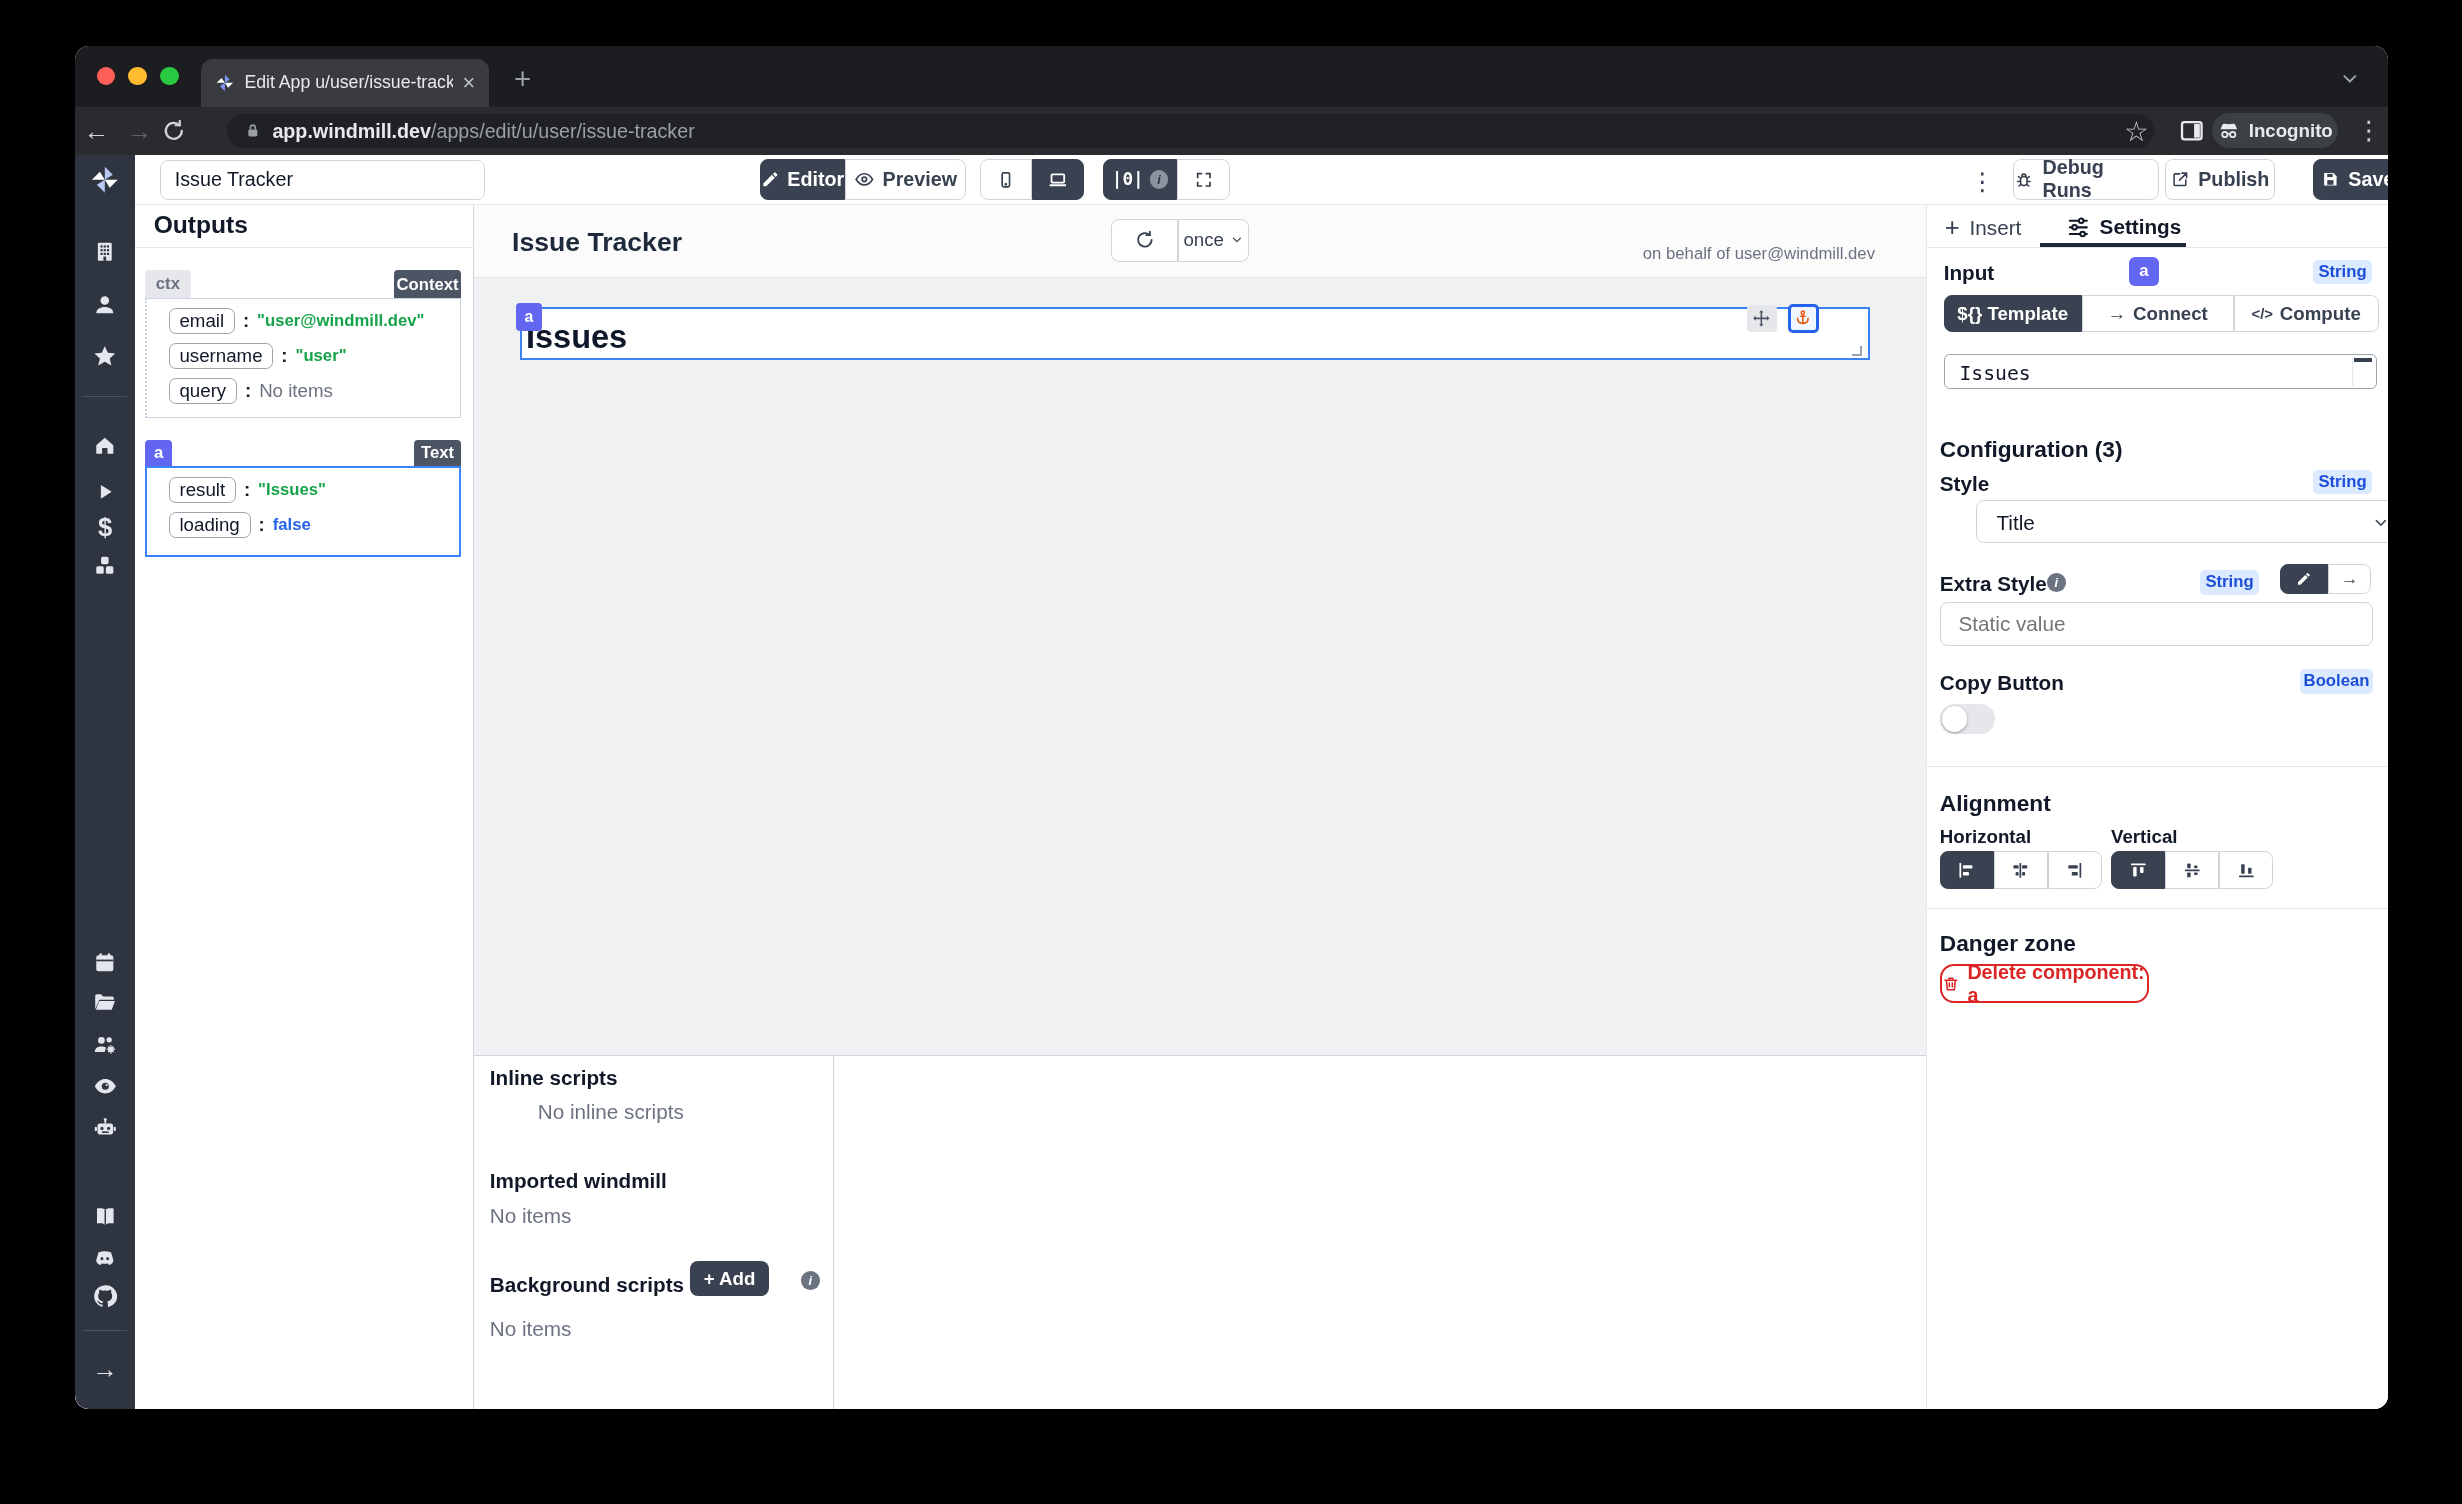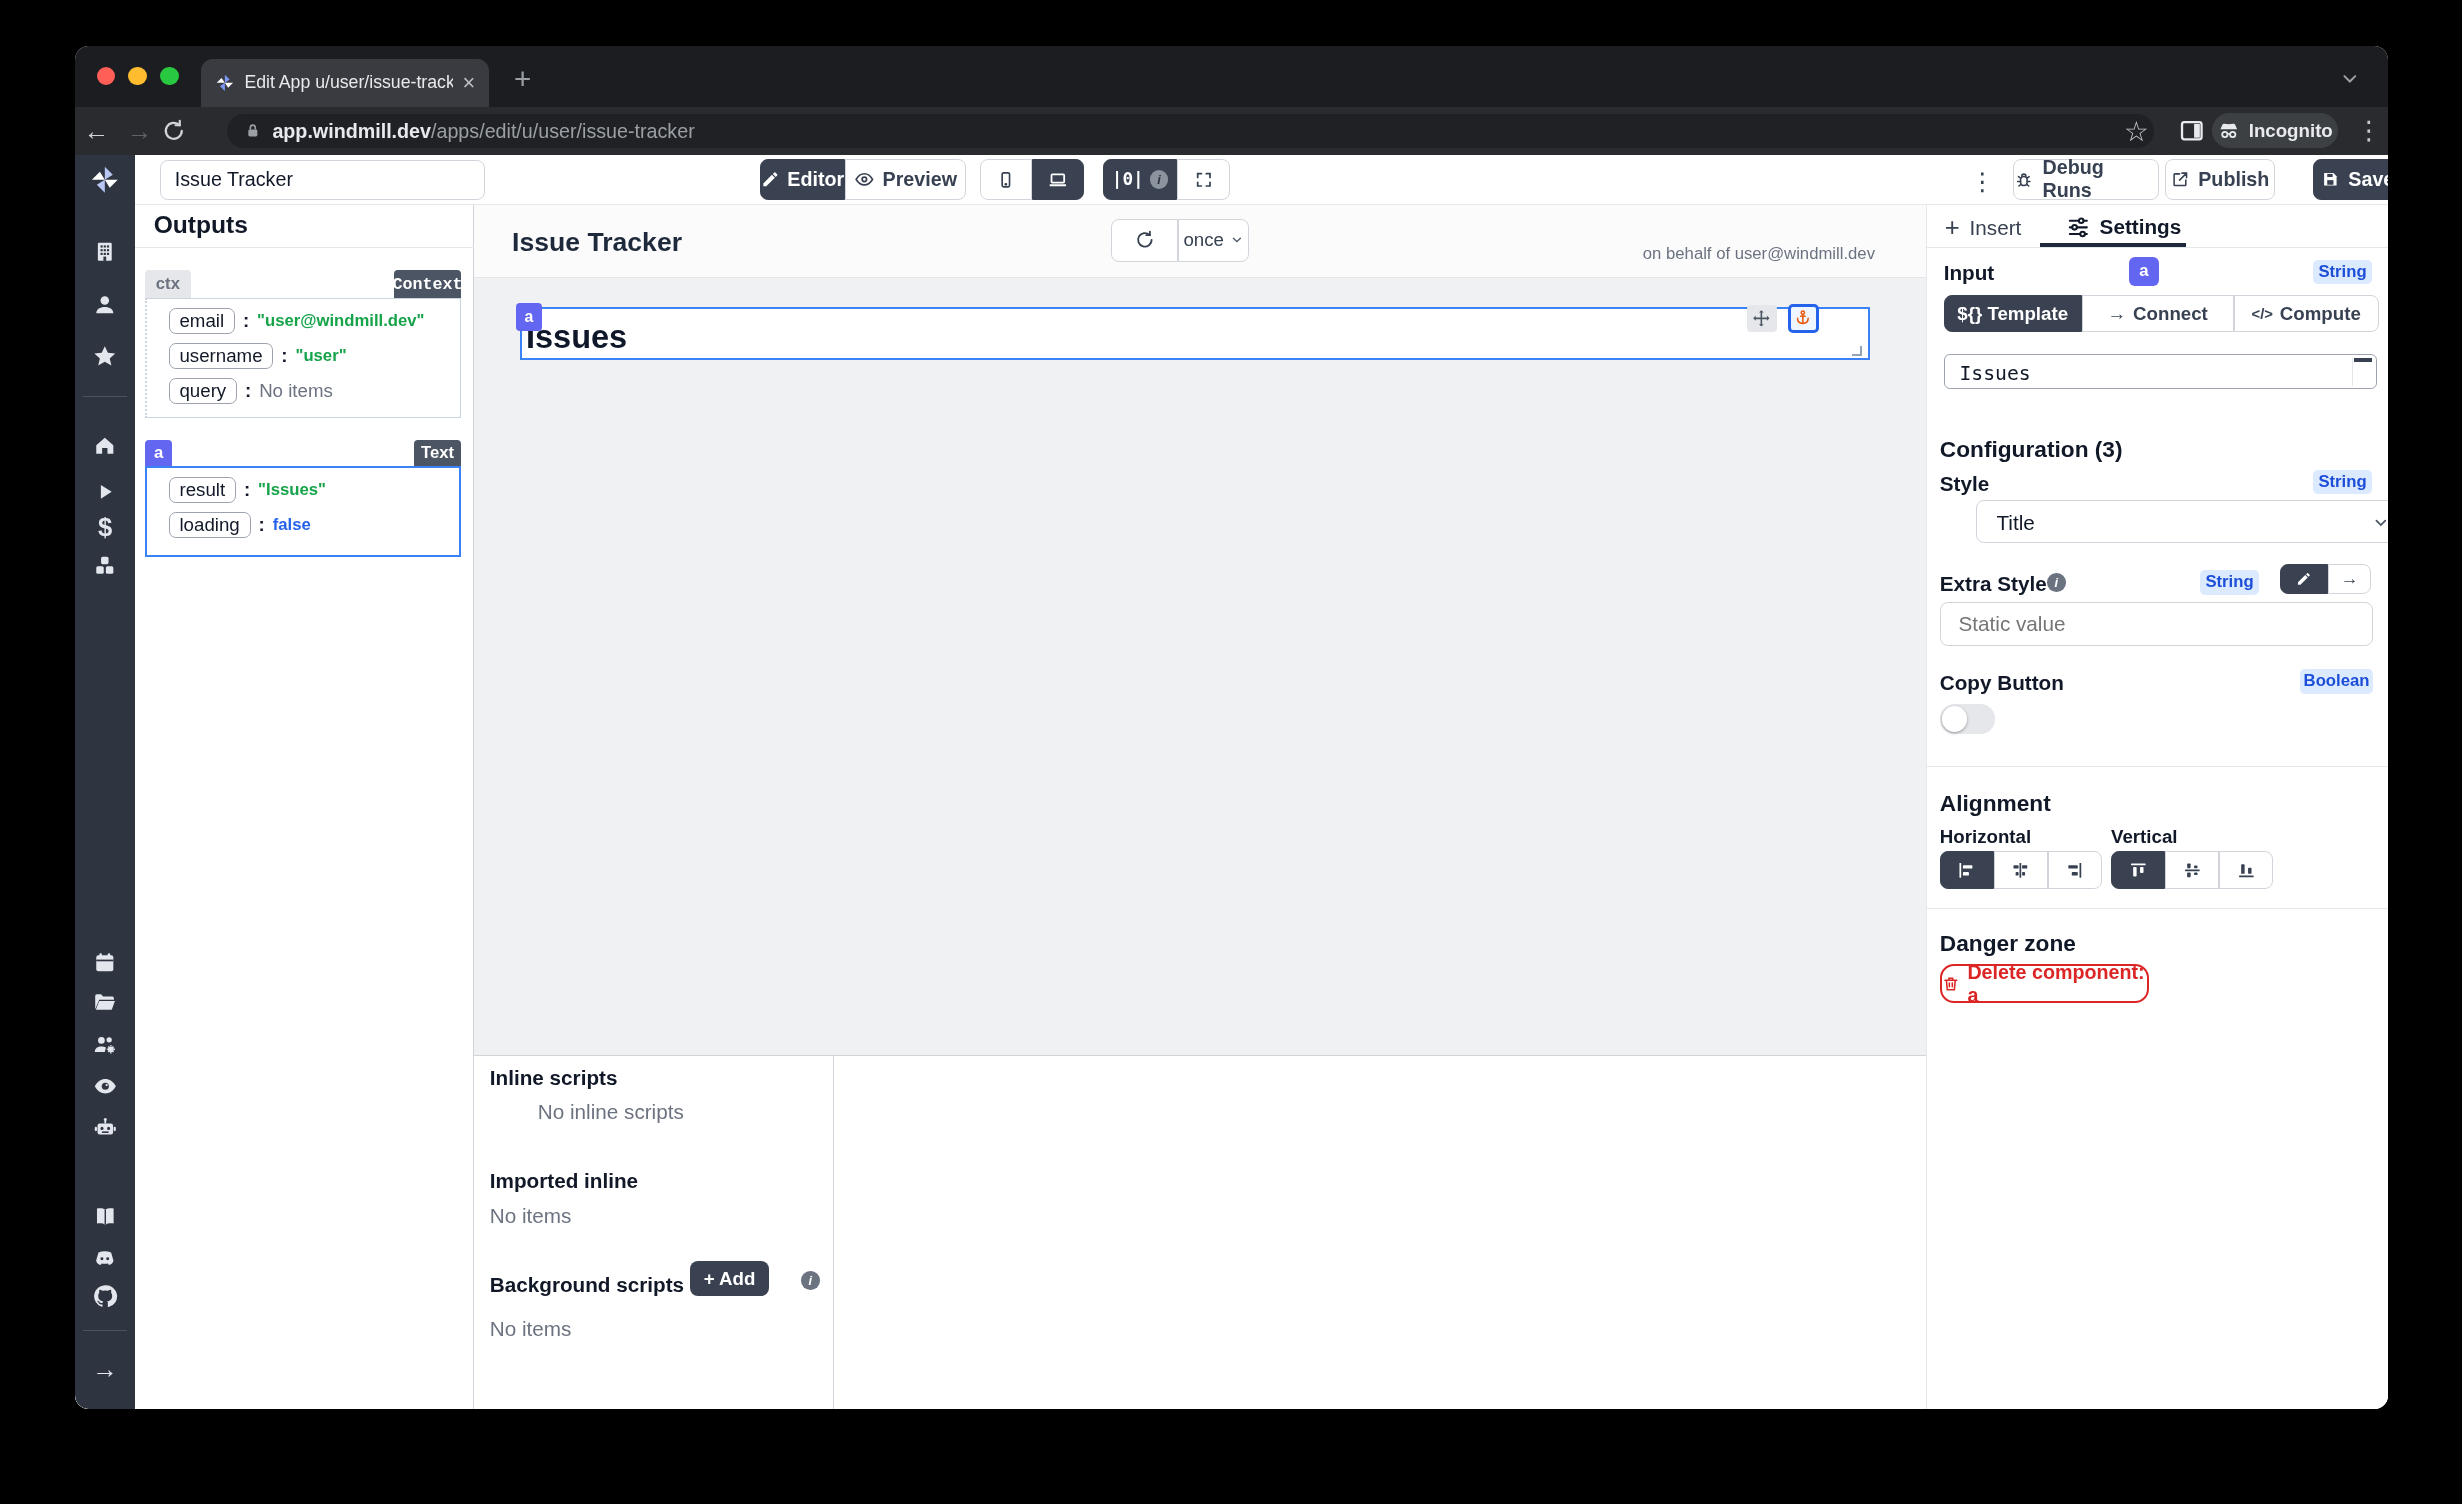--- a/index.html
+++ b/index.html
@@ -343,21 +343,21 @@
           </svg>
         </span>
       <span>Save</span>
     </div>
 
     <div class="ab outp">
       <div class="ab outhead">Outputs</div>
       <div class="ab hr" style="top:42px;width:339px;"></div>
 
       <div class="ab cardtab" style="left:9.9px;top:65px;width:46px;height:27.6px;background:#e5e7eb;color:#6b7280;">ctx</div>
-      <div class="ab typebadge" style="left:259px;top:65px;width:67px;height:29px;font-family:Liberation Mono, monospace;">Context</div>
+      <div class="ab typebadge" style="left:259px;top:65px;width:67px;height:29px;">Context</div>
       <div class="ab cardbody" style="left:9.9px;top:93px;width:316px;height:120px;">
         <div class="orow">
           <span class="keypill">email</span>
           <span style="font-size:18.7px;color:#111827;font-weight:700;">:</span>
           <span class="sval">"user@windmill.dev"</span>
         </div>
         <div class="orow">
           <span class="keypill">username</span>
           <span style="font-size:18.7px;color:#111827;font-weight:700;">:</span>
           <span class="sval">"user"</span>
@@ -423,21 +423,21 @@
             <path d="M12 7.5V19.5M9 9.8h6"></path>
             <path d="M4.8 12.5c0 4.8 3.2 7 7.2 7s7.2-2.2 7.2-7"></path>
           </svg>
       </div>
     </div>
 
     <div class="ab scripts">
       <div class="ab sdiv"></div>
       <div class="ab stitle" style="top:9.9px;">Inline scripts</div>
       <div class="ab sempty" style="top:44px;margin-left:48px;">No inline scripts</div>
-      <div class="ab stitle" style="top:113px;">Imported inline</div>
+      <div class="ab stitle" style="top:113px;">Imported windmill</div>
       <div class="ab sempty" style="top:148px;">No items</div>
       <div class="ab stitle" style="top:217px;">Background scripts</div>
       <div class="ab" style="left:216px;top:205px;width:79px;height:35px;background:#3a4252;color:#fff;border-radius:7.9px;display:flex;align-items:center;justify-content:center;font-size:18.7px;font-weight:700;">+ Add</div>
       <div class="ab infoc" style="left:327px;top:215px;">i</div>
       <div class="ab sempty" style="top:261px;">No items</div>
     </div>
 
     <div class="ab setp">
       <div class="ab ptab" style="left:17.7px;color:#374151;">
         <span style="font-size:25.6px;line-height:1;">+</span>

